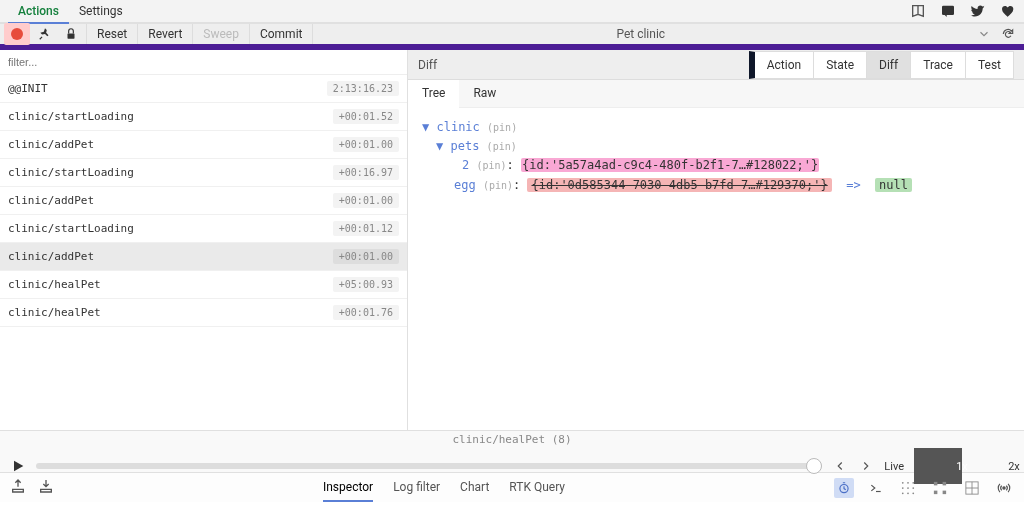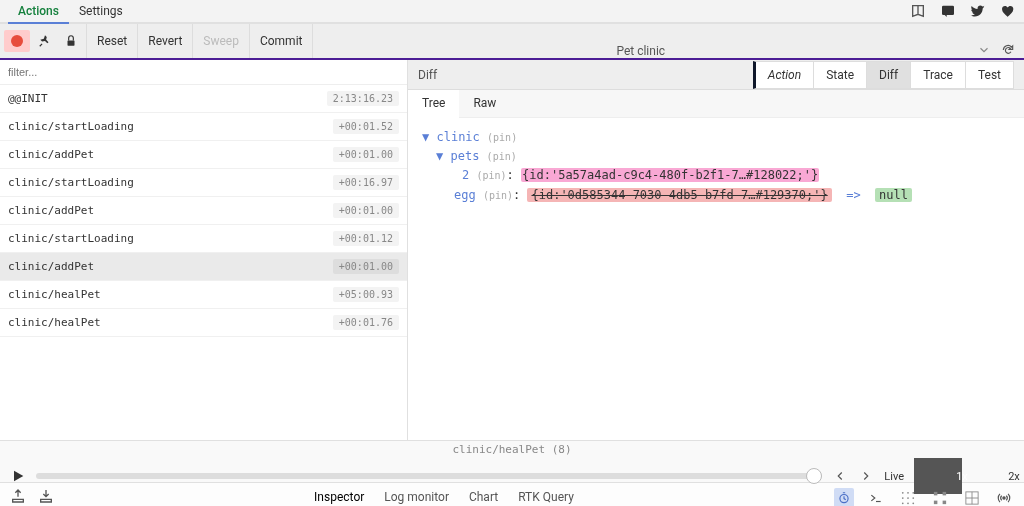--- a/index.html
+++ b/index.html
@@ -7,21 +7,21 @@
   .mono { font-family: "SF Mono", Monaco, Consolas, monospace; }
 
   
   .topbar { display: flex; align-items: center; height: 24px; background: #f3f3f3; border-bottom: 2px solid #e0e0e0; padding: 0 8px; }
   .topbar .tab { padding: 4px 10px; font-size: 12px; cursor: pointer; color: #333; }
   .topbar .tab.active { border-bottom: 2px solid #5a7fd6; margin-bottom: -2px; color: #15803d; font-weight: 500; }
   .topbar .right-icons { margin-left: auto; display: flex; gap: 14px; align-items: center; }
   .icon { display: inline-flex; align-items: center; justify-content: center; width: 16px; height: 16px; }
 
   
-  .toolbar { display: flex; align-items: flex-end; height: 36px; background: #eee; border-bottom: 2px solid #4c1d95; }
+  .toolbar { display: flex; align-items: center; height: 26px; background: #eee; border-bottom: 6px solid #4c1d95; }
   .toolbar .left-tools { display: flex; align-items: center; gap: 4px; padding: 0 4px; border-right: 1px solid #ddd; height: 100%; }
   .record-btn { width: 26px; height: 22px; background: #ffcccc; border-radius: 2px; display: flex; align-items: center; justify-content: center; }
   .record-dot { width: 12px; height: 12px; background: #e74c3c; border-radius: 50%; }
   .tool-btn { width: 22px; height: 22px; display: flex; align-items: center; justify-content: center; cursor: pointer; }
   .toolbar .cmd-btns { display: flex; height: 100%; }
   .cmd-btn { padding: 0 10px; display: flex; align-items: center; font-size: 12px; cursor: pointer; border-right: 1px solid #ddd; }
   .cmd-btn.disabled { color: #bbb; }
   .toolbar .title { flex: 1; text-align: center; font-size: 12px; color: #555; }
   .toolbar .right-ctrls { display: flex; align-items: center; gap: 8px; padding: 0 8px; }
 
@@ -34,21 +34,21 @@
   .action-row.selected { background: #eaeaea; }
   .action-row .aname { flex: 1; font-family: monospace; }
   .action-row .atime { background: #f3f3f3; padding: 2px 6px; border-radius: 2px; font-size: 10px; color: #888; font-family: monospace; }
   .action-row.selected .atime { background: #ddd; }
 
   .right-panel { flex: 1; display: flex; flex-direction: column; }
   .rp-header { display: flex; align-items: center; height: 30px; background: #eee; border-bottom: 1px solid #ddd; padding: 0 10px; }
   .rp-header .title { font-size: 12px; color: #555; }
   .rp-tabs { margin-left: auto; display: flex; }
   .rp-tab { padding: 6px 12px; font-size: 12px; cursor: pointer; border: 1px solid #ddd; border-left: none; background: #fff; }
-  .rp-tab:first-child { border-left: 3px solid #0f172a; font-style: italic; }
+  .rp-tab:first-child { border-left: 6px solid #0f172a; }
   .rp-tab.active { background: #e0e0e0; }
 
   .subtabs { display: flex; background: #f7f7f7; border-bottom: 1px solid #eee; }
   .subtab { padding: 6px 14px; font-size: 12px; cursor: pointer; }
   .subtab.active { background: #fff; border-bottom: 2px solid #fff; margin-bottom: -1px; }
 
   .tree { padding: 10px 14px; font-family: monospace; font-size: 12px; line-height: 1.6; }
   .tree .caret { color: #5a7fd6; cursor: pointer; }
   .tree .key { color: #5a7fd6; }
   .tree .pin { color: #aaa; font-size: 10px; }
@@ -245,21 +245,21 @@
   <div class="left-icons">
     <span class="ric"><svg viewBox="0 0 24 24" width="16" height="16" fill="none" stroke="#555" stroke-width="2">
           <path d="M12 3v10M8 7l4-4 4 4M4 17h16v4H4z"></path>
         </svg></span>
     <span class="ric"><svg viewBox="0 0 24 24" width="16" height="16" fill="none" stroke="#555" stroke-width="2">
           <path d="M12 13V3M8 9l4 4 4-4M4 17h16v4H4z"></path>
         </svg></span>
   </div>
   <div class="mid-tabs" id="bottom-tabs">
       <div class="btab active">Inspector</div>
-      <div class="btab">Log monitor</div>
+      <div class="btab">Log filter</div>
       <div class="btab">Chart</div>
       <div class="btab">RTK Query</div>
     </div>
   <div class="right-icons">
     <span class="ric active">
         <svg viewBox="0 0 24 24" width="14" height="14" fill="none" stroke="#4a6fc6" stroke-width="2">
           <circle cx="12" cy="13" r="7"></circle>
           <path d="M12 9v4l3 2M10 3h4"></path>
         </svg>
       </span>

